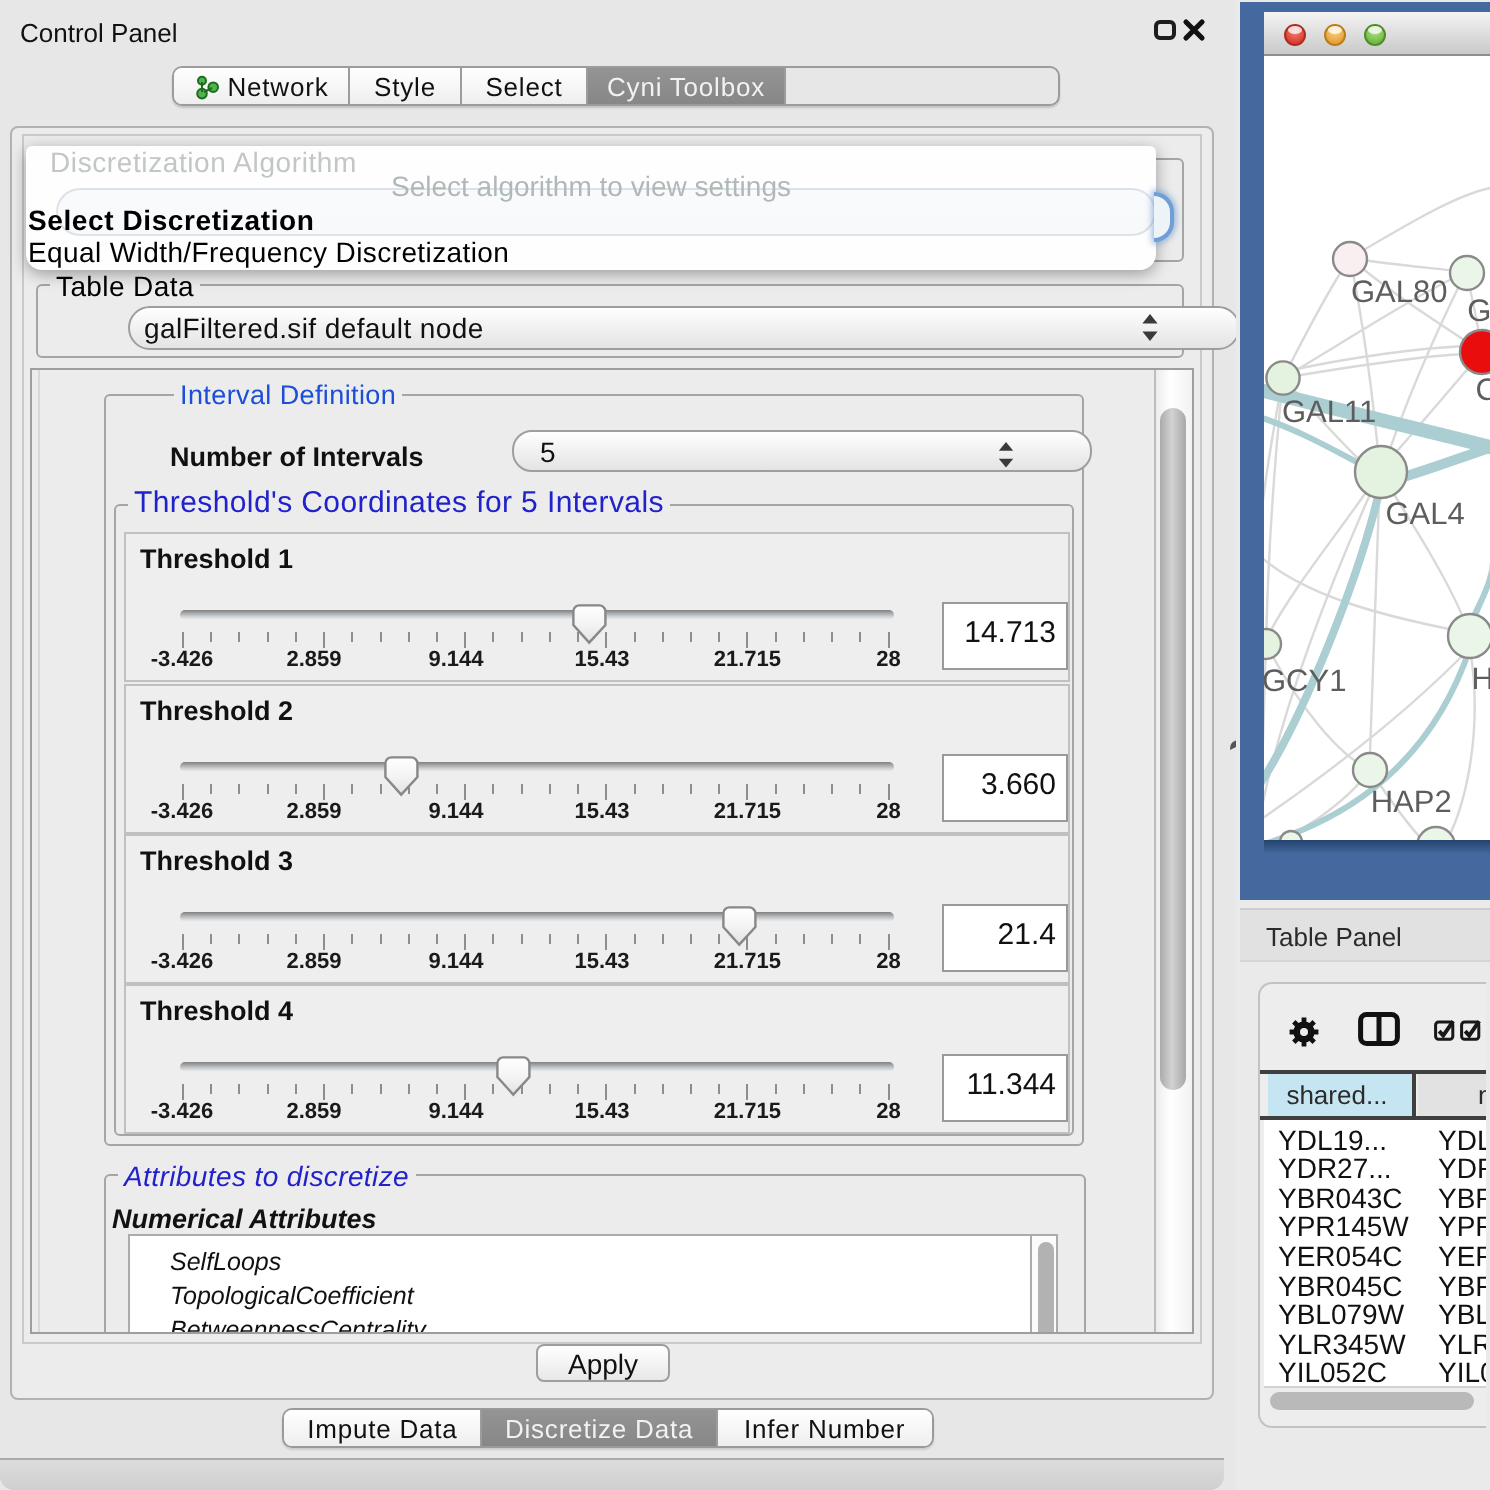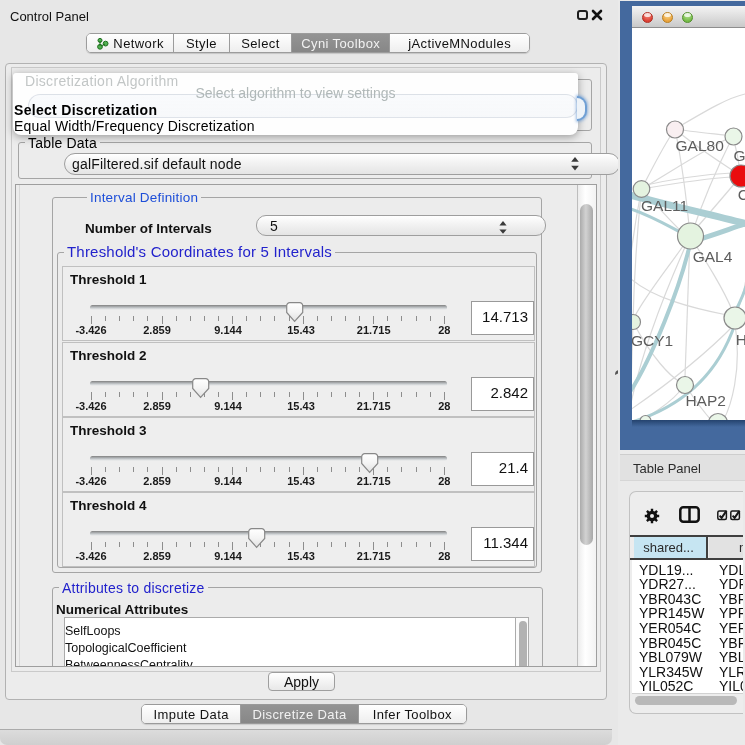--- a/index.html
+++ b/index.html
@@ -38,21 +38,20 @@
 <svg width="13" height="13" style="margin-right:4px;">
         <circle cx="4" cy="3.4" r="2" fill="#52b152" stroke="#1c6e1c"></circle>
         <circle cx="4" cy="9.8" r="2.4" fill="#52b152" stroke="#1c6e1c"></circle>
         <circle cx="9.6" cy="6.6" r="2.4" fill="#52b152" stroke="#1c6e1c"></circle>
         <path d="M4,4 L4,9 M5,9 L9,7" stroke="#1c6e1c" stroke-width="1"></path>
       </svg>
 Network</div>
 <div class="seg" style="width:55px;">Style</div>
 <div class="seg" style="width:62px;">Select</div>
 <div class="seg dark" style="width:98px;">Cyni Toolbox</div>
-<div class="seg" style="width:140px;border-right:none;">jActiveMNodules</div>
 </div>
 <div class="abs" style="left:5px;top:63px;width:602px;height:637px;background:#ececec;border:1px solid #b2b2b2;border-radius:4px;"></div>
 <div class="abs" style="left:11px;top:67px;width:590px;height:605px;border:1px solid #cacaca;"></div>
 <div class="abs grp" style="left:18px;top:79px;width:574px;height:52px;"></div>
 <div class="gtitle" style="left:25px;top:73px;color:#333;">Discretization Algorithm</div>
 <div class="abs grp" style="left:18px;top:142px;width:574px;height:37px;"></div>
 <div class="gtitle" style="left:25px;top:136px;">Table Data</div>
 <div class="abs combo" style="left:28px;top:153px;width:556px;height:22px;line-height:21px;padding-left:7px;font-size:14px;letter-spacing:0.2px;color:#111;">galFiltered.sif default node</div>
 <svg class="abs" style="left:569px;top:156px;" width="12" height="16">
     <path d="M6,1 L9.8,5.8 L2.2,5.8 Z" fill="#3a3a3a"></path>
@@ -109,21 +108,21 @@
 <svg class="abs" width="18" height="21" style="left:128.9px;top:35px;">
       <defs>
         <linearGradient id="tg1" x1="0" y1="0" x2="0" y2="1">
           <stop offset="0" stop-color="#ffffff"></stop>
           <stop offset="0.5" stop-color="#f4f4f4"></stop>
           <stop offset="1" stop-color="#e2e2e2"></stop>
         </linearGradient>
       </defs>
       <path d="M4,0.7 H13.5 A3,3 0 0 1 16.7,3.7 V10.5 L8.6,19.3 L0.7,10.5 V3.7 A3,3 0 0 1 4,0.7 Z" fill="url(#tg1)" stroke="#888888" stroke-width="1.2"></path>
     </svg>
-<div class="vbox">2.842</div>
+<div class="vbox">3.660</div>
 </div>
 <div class="thp" style="top:417px;">
 <div class="thtitle">Threshold 3</div>
 <div class="track"></div>
 <div class="ticksmin"></div>
 <div class="ticksmaj"></div>
 <div class="tlab" style="left:28.0px;">-3.426</div>
 <div class="tlab" style="left:94.0px;">2.859</div>
 <div class="tlab" style="left:165.0px;">9.144</div>
 <div class="tlab" style="left:238.0px;">15.43</div>
@@ -157,35 +156,35 @@
         <linearGradient id="tg3" x1="0" y1="0" x2="0" y2="1">
           <stop offset="0" stop-color="#ffffff"></stop>
           <stop offset="0.5" stop-color="#f4f4f4"></stop>
           <stop offset="1" stop-color="#e2e2e2"></stop>
         </linearGradient>
       </defs>
       <path d="M4,0.7 H13.5 A3,3 0 0 1 16.7,3.7 V10.5 L8.6,19.3 L0.7,10.5 V3.7 A3,3 0 0 1 4,0.7 Z" fill="url(#tg3)" stroke="#888888" stroke-width="1.2"></path>
     </svg>
 <div class="vbox">11.344</div>
 </div>
-<div class="abs" style="left:16px;top:185px;width:561px;height:481px;overflow:hidden;">
+<div class="abs" style="left:16px;top:185px;width:561px;height:481px;overflow:hidden;font-style:italic;">
 <div class="abs grp" style="left:36px;top:402px;width:491px;height:110px;"></div>
 <div class="gtitle" style="left:43px;top:396px;color:#2222cc;background:#ececec;">Attributes to discretize</div>
 <div class="abs" style="left:40px;top:417px;font-size:13.5px;font-weight:bold;color:#111;">Numerical Attributes</div>
 <div class="abs" style="left:48px;top:432px;width:452px;height:60px;background:#ffffff;border:1px solid #ababab;font-size:12.5px;color:#111;">
-<div style="padding:5px 0 0 0;line-height:17px;">SelfLoops<br>TopologicalCoefficient<br>BetweennessCentrality</div>
+<div style="padding:5px 0 0 20px;line-height:17px;">SelfLoops<br>TopologicalCoefficient<br>BetweennessCentrality</div>
 </div>
 <div class="abs" style="left:500px;top:432px;width:13px;height:60px;background:#fbfbfb;border:1px solid #ababab;border-left:none;"></div>
 <div class="abs" style="left:503px;top:436px;width:8px;height:56px;border-radius:4px;background:#b2b2b2;"></div>
 </div>
 <div class="abs" style="left:268px;top:672px;width:67px;height:19px;border:1px solid #9e9e9e;border-radius:4px;background:linear-gradient(#ffffff,#e8e8e8);font-size:14px;color:#111;text-align:center;line-height:18px;">Apply</div>
 <div class="abs" style="left:141px;top:704px;width:326px;height:20px;border:1px solid #9a9a9a;border-radius:5px;overflow:hidden;display:flex;box-shadow:0 1px 1px rgba(0,0,0,0.12);">
 <div class="seg" style="width:99px;text-align:center;">Impute Data</div>
 <div class="seg dark" style="width:117px;">Discretize Data</div>
-<div class="seg" style="width:108px;border-right:none;">Infer Toolbox</div>
+<div class="seg" style="width:108px;border-right:none;">Infer Number</div>
 </div>
 <div class="abs" style="left:13px;top:73px;width:565px;height:62px;background:#fefefe;border-radius:3px 3px 8px 8px;box-shadow:0 2px 8px rgba(0,0,0,0.35);"></div>
 <div class="abs" style="left:25px;top:73px;font-size:14px;letter-spacing:0.3px;color:#c2c6c6;">Discretization Algorithm</div>
 <div class="abs" style="left:28px;top:94px;width:550px;height:24px;border-radius:12px;border:1px solid rgba(150,162,178,0.28);background:linear-gradient(rgba(242,246,251,0.4),rgba(228,234,242,0.25));"></div>
 <div class="abs" style="left:13px;top:85px;width:565px;text-align:center;font-size:14px;color:#b0b8b8;">Select algorithm to view settings</div>
 <div class="abs" style="left:14px;top:102px;font-size:14px;letter-spacing:0.3px;font-weight:bold;color:#000;">Select Discretization</div>
 <div class="abs" style="left:14px;top:118px;font-size:14px;letter-spacing:0.2px;color:#000;">Equal Width/Frequency Discretization</div>
 <div class="abs" style="left:577px;top:96px;width:10px;height:25px;border-radius:0 10px 10px 0;border:2.5px solid #6f9fd4;border-left:none;background:#eef3f8;box-shadow:0 0 3px 1px rgba(100,150,210,0.65);"></div>
 <svg class="abs" style="left:614px;top:369px;" width="6" height="7">
     <path d="M1,6 C1,3 2,1.5 5,1 L4,4.5 Z" fill="#555"></path>

